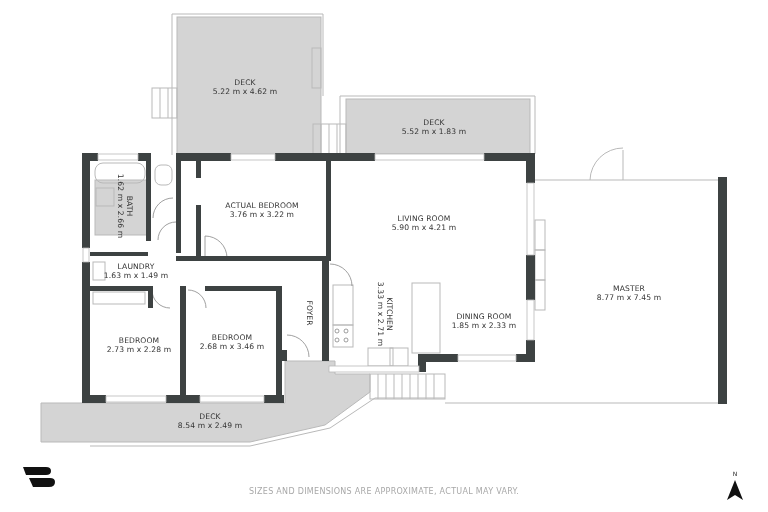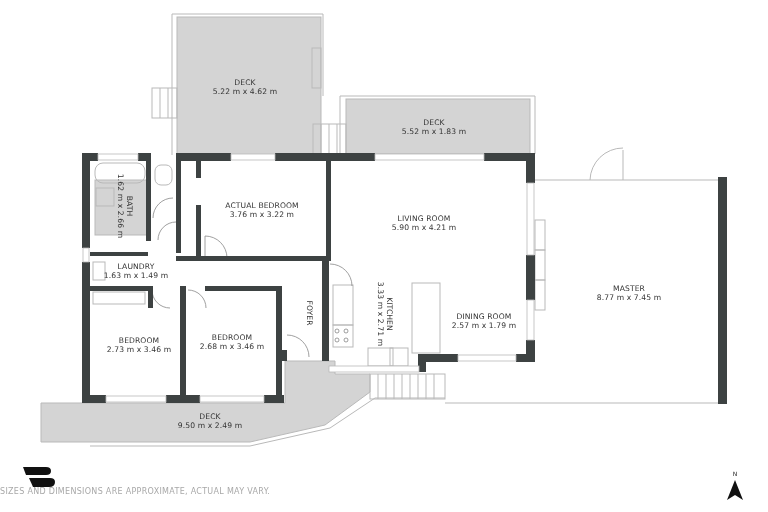--- a/index.html
+++ b/index.html
@@ -1,21 +1,21 @@
 <!DOCTYPE html>
 <html><head>
 <meta charset="utf-8">
 <style>
   html, body { margin:0; padding:0; background:#ffffff; }
   body { width:768px; height:512px; position:relative; overflow:hidden; font-family:"DejaVu Sans", sans-serif; }
   svg.plan { position:absolute; left:0; top:0; width:768px; height:512px; }
   .lbl { position:absolute; text-align:center; color:#333; font-size:7.6px; line-height:9px; white-space:nowrap; transform:translate(-50%,-50%); letter-spacing:0.1px; }
   .lbl span { display:block; }
   .rot90 { transform:translate(-50%,-50%) rotate(90deg); }
-  .disclaimer { position:absolute; left:0; width:768px; top:487px; text-align:left; font-size:8px; color:#a8a8a8; letter-spacing:0.3px; }
+  .disclaimer { position:absolute; left:0; width:768px; top:487px; text-align:center; font-size:8px; color:#a8a8a8; letter-spacing:0.3px; }
   .north { position:absolute; left:723px; top:470px; width:24px; height:32px; }
   .north .n { position:absolute; left:0; width:24px; top:0; text-align:center; font-size:6px; color:#222; }
   .logo { position:absolute; left:22px; top:465px; width:34px; height:24px; }
 </style>
 </head>
 <body>
 
 <svg class="plan" viewBox="0 0 768 512" xmlns="http://www.w3.org/2000/svg">
 
   <g fill="#d4d4d4" stroke="#b9b9b9" stroke-width="1">
@@ -173,36 +173,36 @@
 <div class="lbl" style="left:424px;top:223px;">
   <span>LIVING ROOM</span>
   <span>5.90 m x 4.21 m</span>
 </div>
 <div class="lbl rot90" style="left:385px;top:314px;">
   <span>KITCHEN</span>
   <span>3.33 m x 2.71 m</span>
 </div>
 <div class="lbl" style="left:484px;top:321px;">
   <span>DINING ROOM</span>
-  <span>2.57 m x 1.79 m</span>
+  <span>1.85 m x 2.33 m</span>
 </div>
 <div class="lbl rot90" style="left:309px;top:313px;">
   <span>FOYER</span>
 </div>
 <div class="lbl" style="left:139px;top:345px;">
   <span>BEDROOM</span>
-  <span>2.73 m x 3.46 m</span>
+  <span>2.73 m x 2.28 m</span>
 </div>
 <div class="lbl" style="left:232px;top:342px;">
   <span>BEDROOM</span>
   <span>2.68 m x 3.46 m</span>
 </div>
 <div class="lbl" style="left:210px;top:421px;">
   <span>DECK</span>
-  <span>9.50 m x 2.49 m</span>
+  <span>8.54 m x 2.49 m</span>
 </div>
 <div class="lbl" style="left:629px;top:293px;">
   <span>MASTER</span>
   <span>8.77 m x 7.45 m</span>
 </div>
 
 <svg class="logo" viewBox="0 0 34 24" xmlns="http://www.w3.org/2000/svg">
   <path d="M1 2 L24 2 Q29 2 29 6 Q29 10 24 10 L4 10 Z" fill="#111"></path>
   <path d="M7 13 L28 13 Q33 13 33 17 Q33 22 27 22 L11 22 Z" fill="#111"></path>
 </svg>

